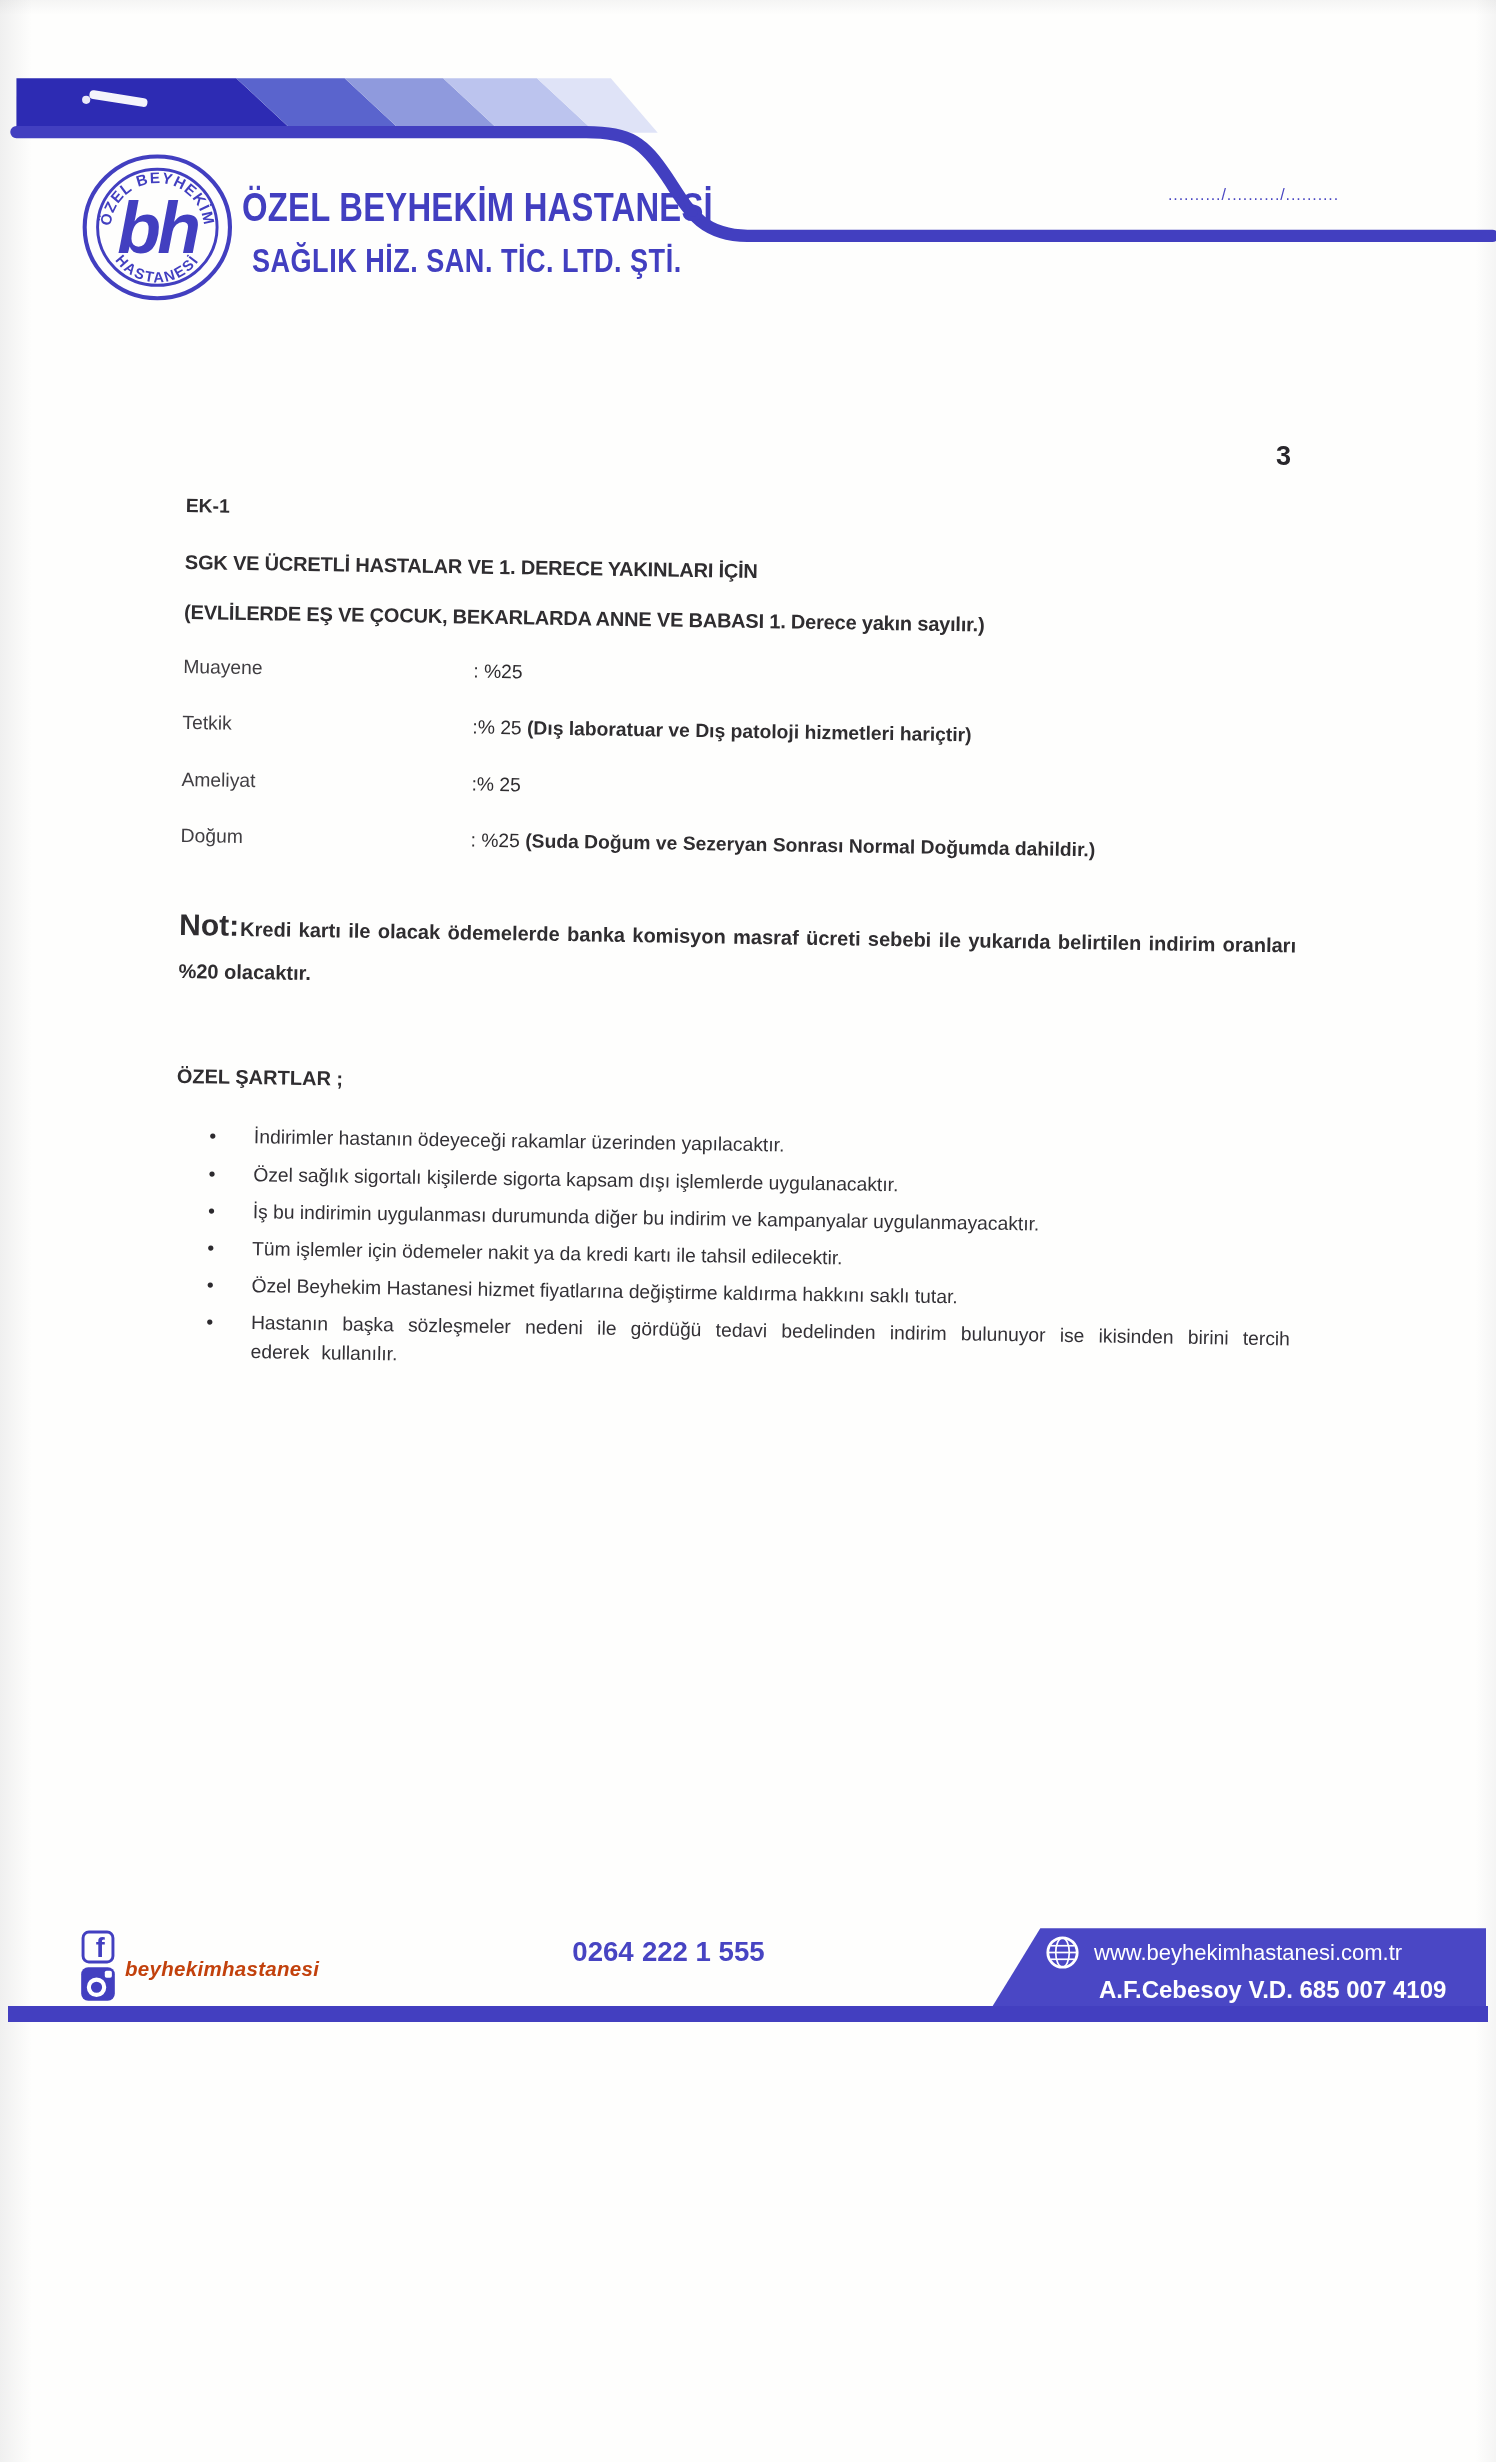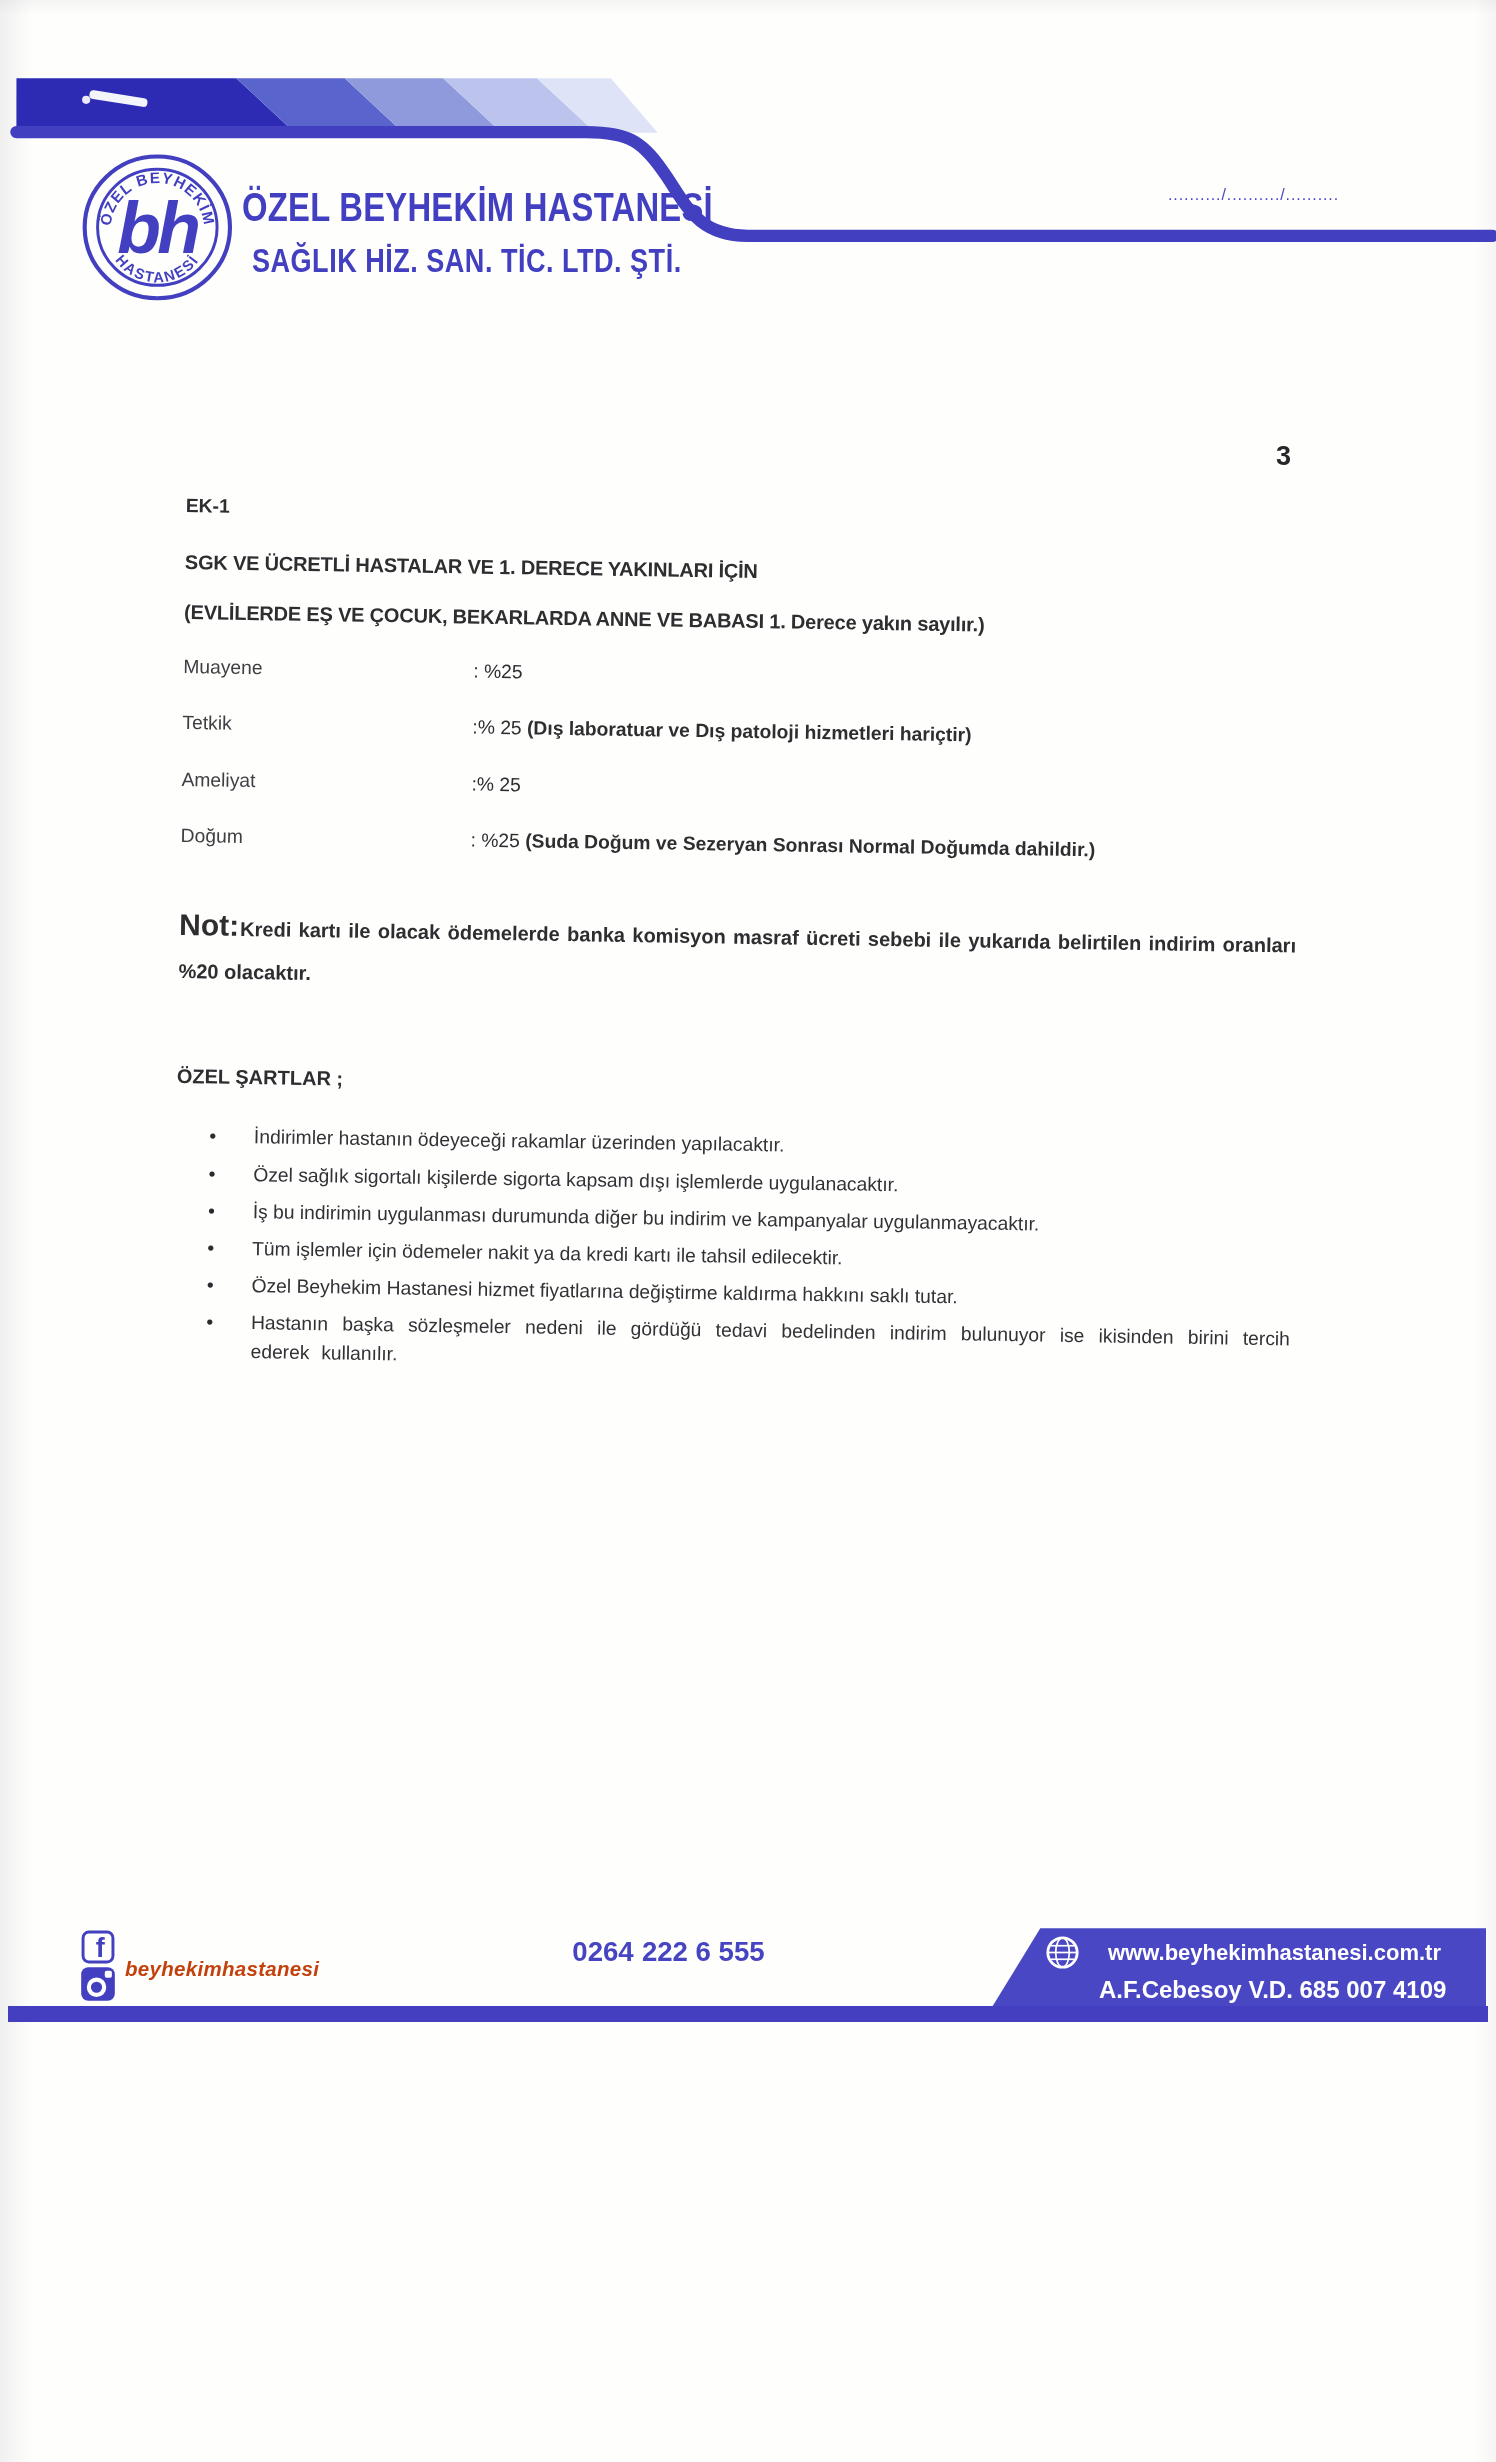--- a/index.html
+++ b/index.html
@@ -71,21 +71,21 @@
   }
   .address-block { position:absolute; left:352px; top:1929px; width:633px; text-align:center; color:#4744c2; }
   .address-line { font-size:22px; font-weight:bold; }
   .phone-line { margin-top:7px; font-size:27.6px; }
   .phone-prefix { font-weight:bold; }
   .phone-main { font-weight:bold; margin-left:8.2px; }
   .footer-panel { position:absolute; left:984px; top:1928px; width:502px; height:79px; }
   .footer-panel .panel-bg { position:absolute; left:0; top:0; width:502px; height:79px; }
   .panel-row1 { position:absolute; left:61px; top:7px; display:flex; align-items:center; }
   .globe-svg { width:35px; height:35px; flex:0 0 35px; }
-  .website-text { margin-left:28px; font-size:22px; font-weight:bold; color:#ffffff; white-space:nowrap; }
+  .website-text { margin-left:14px; font-size:22px; font-weight:normal; color:#ffffff; white-space:nowrap; }
   .tax-text { position:absolute; left:115px; top:48px; font-size:24px; font-weight:bold; color:#ffffff; white-space:nowrap; }
   .footer-bar { position:absolute; left:8.2px; top:2006px; width:1480px; height:16.4px; background:#433fc0; }
 </style>
 </head>
 <body>
 
 <div class="page">
 
   <svg class="banner-svg" viewBox="0 0 2552 460" aria-hidden="true">
     <polygon points="28,133 403,133 503,226 28,226" fill="#2d2bb3"></polygon>
@@ -186,21 +186,21 @@
   <svg class="icon-instagram" viewBox="0 0 61 61">
     <rect x="2" y="2" width="57" height="57" rx="12" fill="#423fc0"></rect>
     <circle cx="28" cy="36" r="13" fill="none" stroke="#ffffff" stroke-width="7"></circle>
     <rect x="42" y="8" width="12" height="12" rx="3" fill="#ffffff"></rect>
   </svg>
 
   <div class="social-handle">beyhekimhastanesi</div>
 
   <div class="address-block">
     <div class="phone-line">
-      <span class="phone-prefix">0264</span><span class="phone-main">222 6 555</span>
+      <span class="phone-prefix">0264</span><span class="phone-main">222 1 555</span>
     </div>
   </div>
 
   <div class="footer-panel">
     <svg class="panel-bg" viewBox="0 0 856 134">
       <polygon points="96,0 856,0 856,134 14,134" fill="#4a47c5"></polygon>
     </svg>
     <div class="panel-row1">
       <svg class="globe-svg" viewBox="0 0 62 62">
         <circle cx="31" cy="31" r="26" fill="none" stroke="#ffffff" stroke-width="5"></circle>

